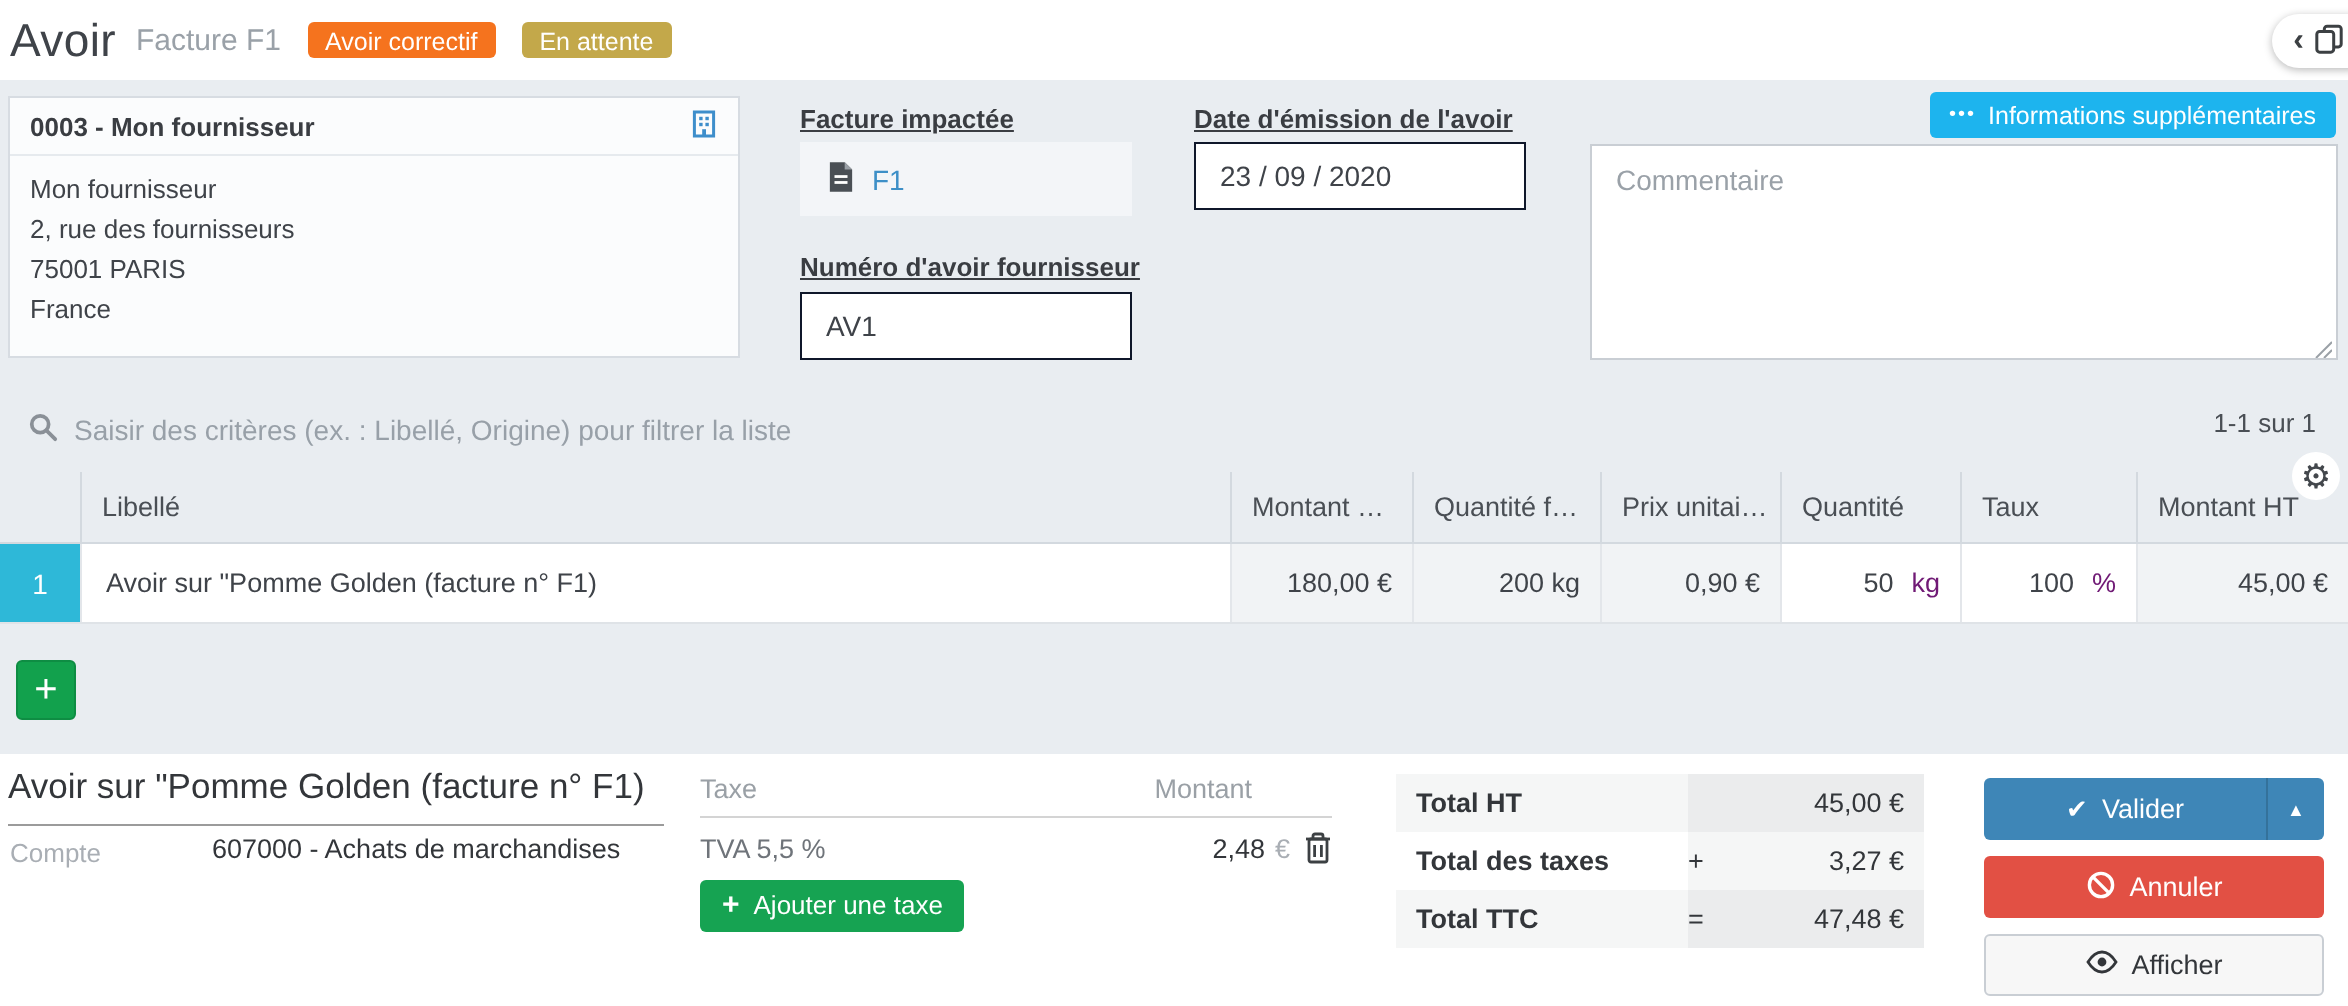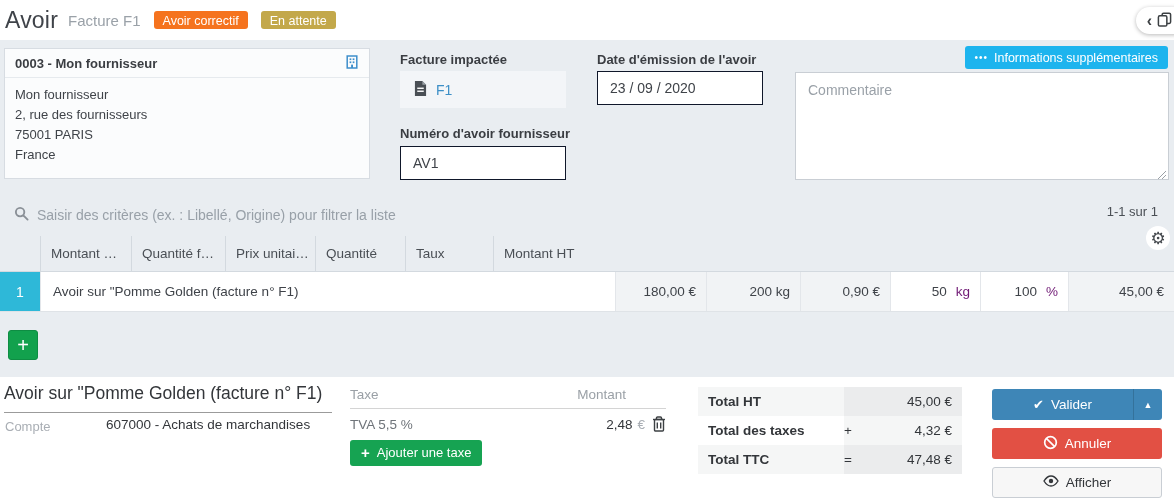--- a/index.html
+++ b/index.html
@@ -21,21 +21,21 @@
     box-shadow:0 1px 4px rgba(0,0,0,.28); display:flex; align-items:center; gap:5px; padding:0 16px 0 11px; }
   .chevron { font-size:16px; color:#3c4043; font-weight:bold; line-height:1; }
 
   
   .content { position:relative; height:337px; background:#e9edf1; }
 
   .supplier-card { position:absolute; left:4px; top:8px; width:366px; height:131px; background:#fbfcfd; border:1px solid #d7dce2; }
   .supplier-head { display:flex; align-items:center; justify-content:space-between; padding:6px 10px 5px; border-bottom:1px solid #e6eaee; font-weight:700; font-size:13px; color:#3a3d42; }
   .supplier-body { padding:7px 10px; font-size:13px; line-height:20px; color:#3f4349; }
 
-  .field-label { position:absolute; font-weight:700; font-size:13px; color:#3a3d42; white-space:nowrap; }
+  .field-label { position:absolute; font-weight:700; font-size:13px; color:#3a3d42; white-space:nowrap;text-decoration:underline; }
   .lbl-facture { left:400px; top:12px; }
   .lbl-numero  { left:400px; top:86px; }
   .lbl-date    { left:597px; top:12px; }
 
   .f1-box { position:absolute; left:400px; top:31px; width:166px; height:37px; background:#f3f5f8; display:flex; align-items:center; gap:9px; padding-left:14px; cursor:pointer; }
   .f1-link { color:#3d8fc7; font-size:14px; }
 
   .tbox { position:absolute; background:#fff; border:1px solid #0f172a; font-size:14px; color:#3f4349; padding:0 12px; font-family:"Liberation Sans",sans-serif; }
   .input-av1  { left:400px; top:106px; width:166px; height:34px; }
   .input-date { left:597px; top:31px;  width:166px; height:34px; }
@@ -199,20 +199,21 @@
     <input class="filter-input" placeholder="Saisir des critères (ex. : Libellé, Origine) pour filtrer la liste" style="">
   </div>
   <div class="count">1-1 sur 1</div>
   <div class="gear-wrap">
     <span class="gear-glyph">⚙</span>
   </div>
 
   <div class="grid">
     <div class="grid-header">
       <div class="gh-cell w40"></div>
+      <div class="gh-cell w575">Libellé</div>
       <div class="gh-cell w91">Montant …</div>
       <div class="gh-cell w94">Quantité f…</div>
       <div class="gh-cell w90">Prix unitai…</div>
       <div class="gh-cell w90">Quantité</div>
       <div class="gh-cell w88">Taux</div>
       <div class="gh-cell w106">Montant HT</div>
     </div>
     <div class="grid-row">
       <div class="gr-cell cell-num">1</div>
       <div class="gr-cell cell-libelle w575">Avoir sur "Pomme Golden (facture n° F1)</div>
@@ -269,21 +270,21 @@
 
   <div class="totals">
     <div class="total-row odd">
       <span class="t-label">Total HT</span>
       <span class="t-op"></span>
       <span class="t-val">45,00 €</span>
     </div>
     <div class="total-row even">
       <span class="t-label">Total des taxes</span>
       <span class="t-op">+</span>
-      <span class="t-val">4,32 €</span>
+      <span class="t-val">3,27 €</span>
     </div>
     <div class="total-row odd">
       <span class="t-label">Total TTC</span>
       <span class="t-op">=</span>
       <span class="t-val">47,48 €</span>
     </div>
   </div>
 
   <div class="actions">
     <div class="btn btn-valider">

